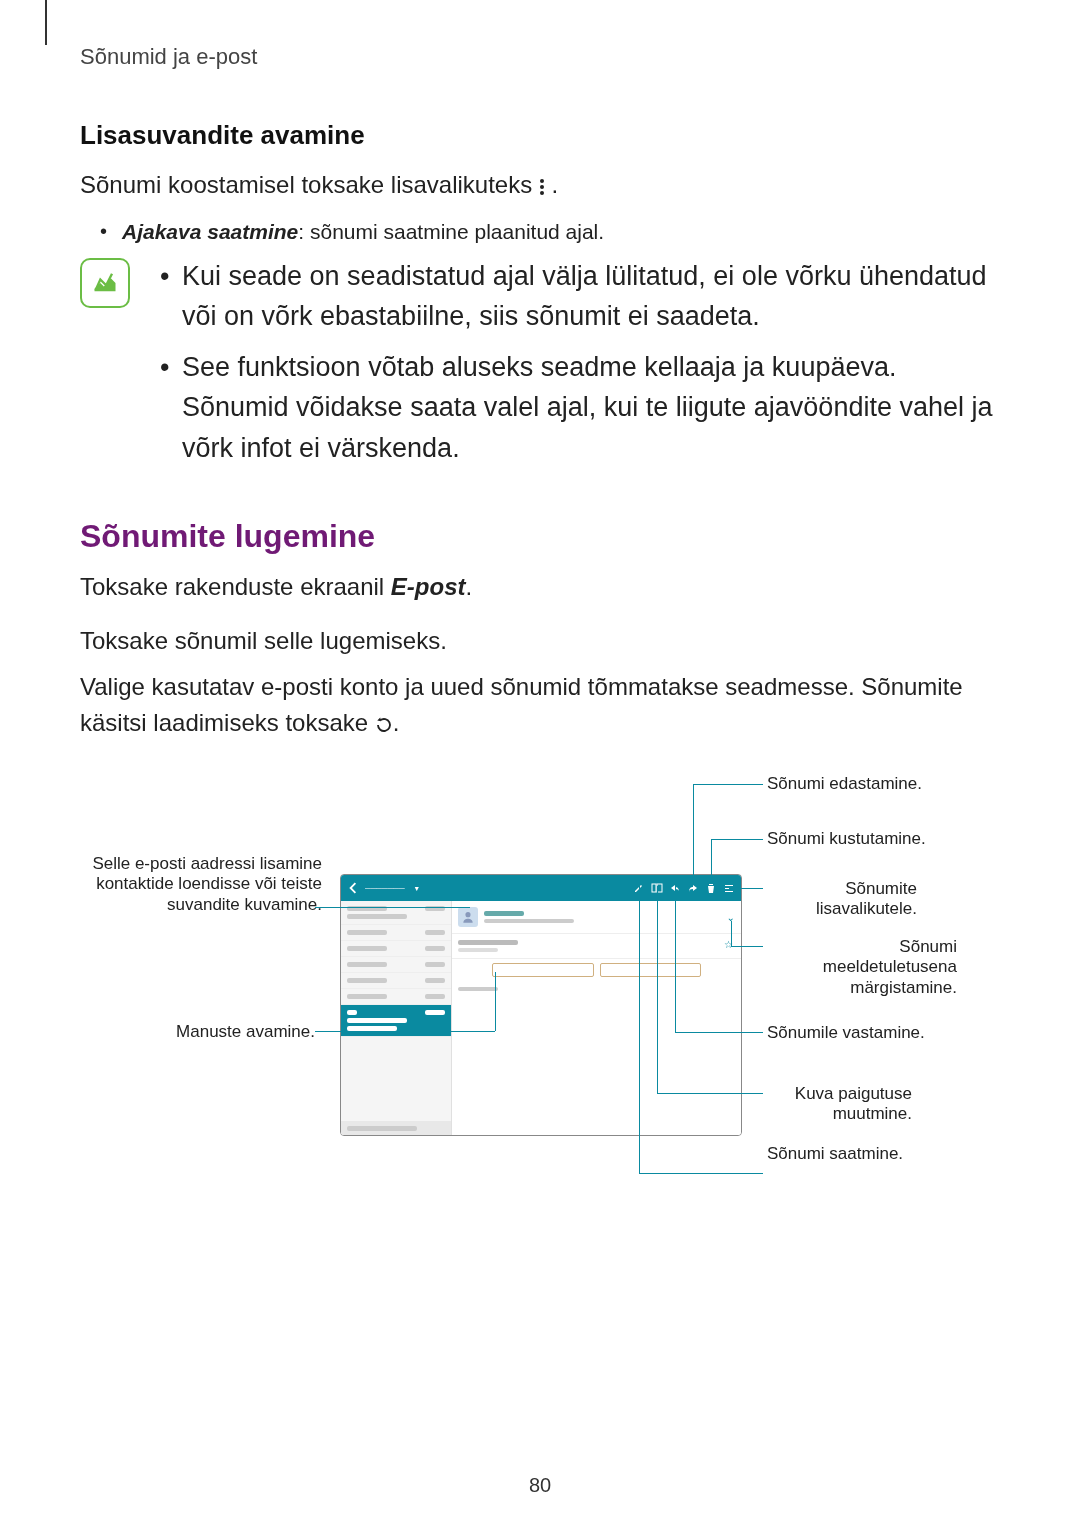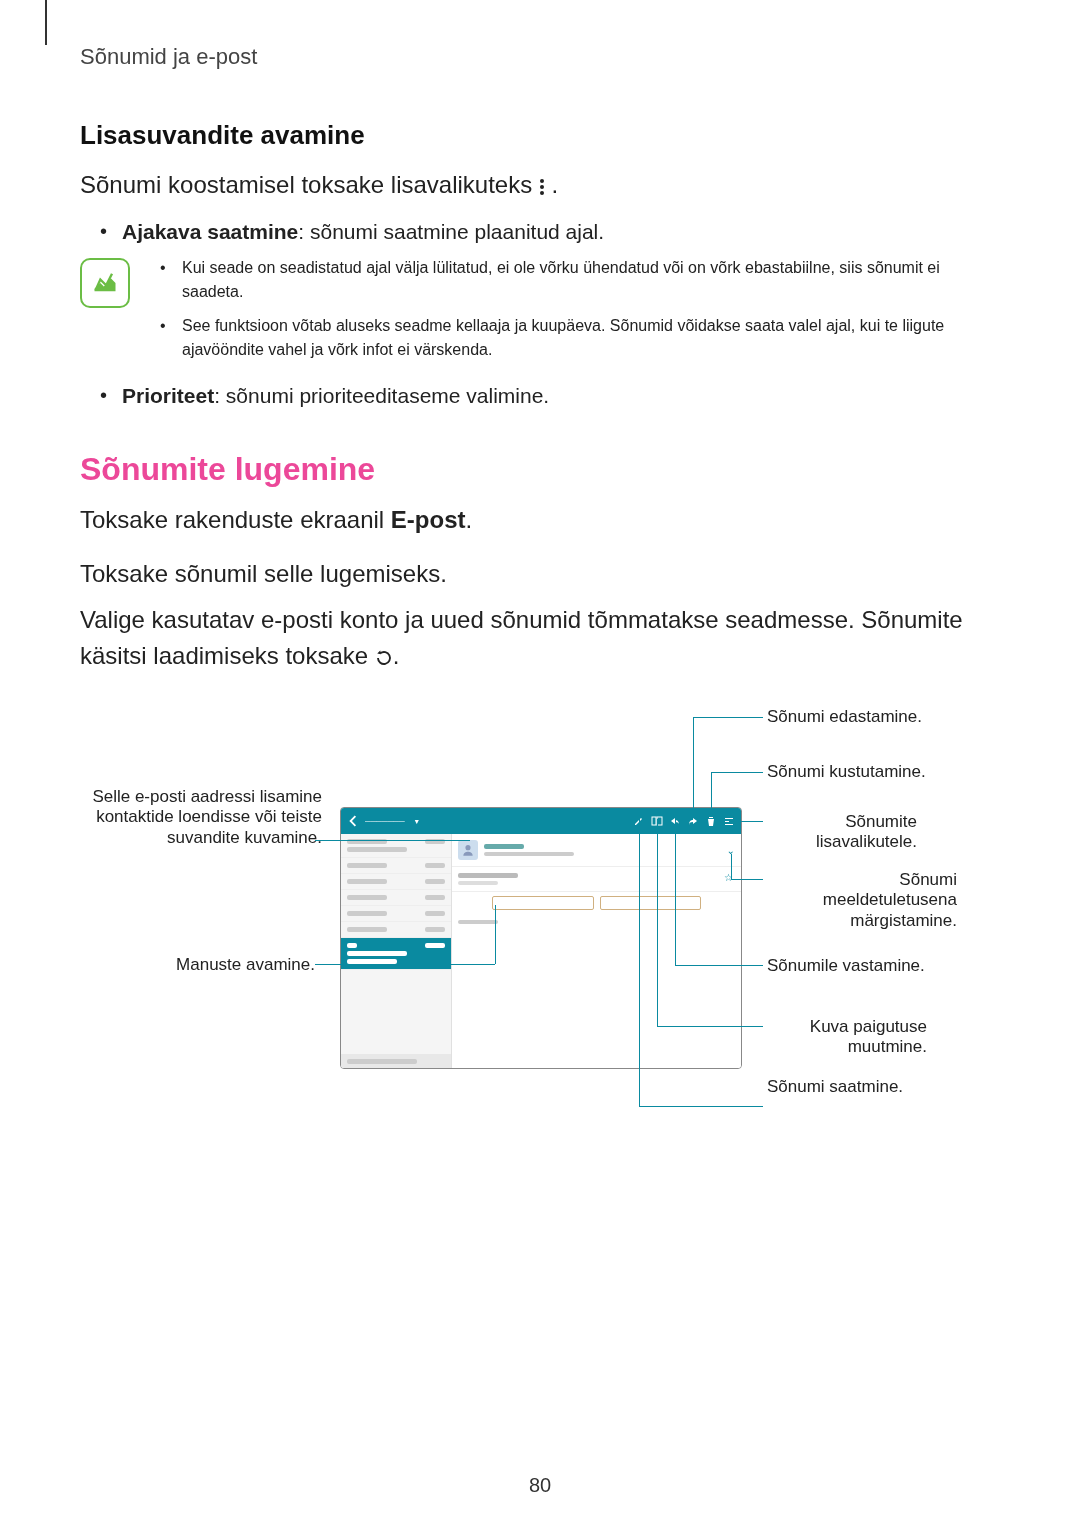--- a/index.html
+++ b/index.html
@@ -32,21 +32,21 @@
   }
   h3 {
     font-size: 26px;
     font-weight: bold;
     margin: 0 0 16px 0;
     color: #111;
   }
   h2.accent {
     font-size: 32px;
     font-weight: bold;
-    color: #ec4899;
+    color: #701a75;
     margin: 40px 0 14px 0;
   }
   p {
     font-size: 24px;
     line-height: 1.5;
     margin: 0 0 10px 0;
   }
   .bullets {
     margin: 8px 0 0 20px;
   }
@@ -58,21 +58,21 @@
     padding-left: 22px;
   }
   .bullets .item::before {
     content: "•";
     position: absolute;
     left: 0;
     top: 0;
     font-size: 20px;
     color: #222;
   }
-  .bold { font-weight: bold; }
+  .bold { font-weight: bold; font-style: italic; }
   .inline-icon {
     display: inline-block;
     vertical-align: -3px;
   }
   .note-row {
     display: flex;
     align-items: flex-start;
     margin: 8px 0 8px 0;
   }
   .note-icon {
@@ -86,21 +86,21 @@
     margin-right: 30px;
     margin-left: 0;
     flex-shrink: 0;
     margin-top: 2px;
   }
   .note-icon svg { width: 28px; height: 28px; }
   .note-list {
     flex: 1;
   }
   .note-list .item {
-    font-size: 16px;
+    font-size: 27px;
     line-height: 1.5;
     position: relative;
     padding-left: 22px;
     margin-bottom: 10px;
   }
   .note-list .item::before {
     content: "•";
     position: absolute;
     left: 0;
     top: 0;
@@ -261,23 +261,20 @@
           <path fill="none" stroke="#6bbd45" stroke-width="2" d="M4 18l4-9 5 5 5-10"></path>
         </svg>
     </div>
     <div class="note-list">
       <div class="item">Kui seade on seadistatud ajal välja lülitatud, ei ole võrku ühendatud või on võrk ebastabiilne, siis sõnumit ei saadeta.</div>
       <div class="item">See funktsioon võtab aluseks seadme kellaaja ja kuupäeva. Sõnumid võidakse saata valel ajal, kui te liigute ajavööndite vahel ja võrk infot ei värskenda.</div>
     </div>
   </div>
 
   <div class="bullets">
-    <div class="item">
-      <span class="bold">Prioriteet</span><span>: sõnumi prioriteeditaseme valimine.</span>
-    </div>
   </div>
 
   <h2 class="accent">Sõnumite lugemine</h2>
 
   <p>
     <span>Toksake rakenduste ekraanil </span><span class="bold">E-post</span><span>.</span>
   </p>
   <p style="margin-top:18px">Toksake sõnumil selle lugemiseks.</p>
   <p>
     <span>Valige kasutatav e-posti konto ja uued sõnumid tõmmatakse seadmesse. Sõnumite käsitsi laadimiseks toksake </span>
@@ -427,21 +424,21 @@
     <div class="lead h" style="left:649px; top:114px; width:34px"></div>
 
     <div class="callout right" style="left:687px; top:163px; width:190px">Sõnumi meeldetuletusena märgistamine.</div>
     <div class="lead h" style="left:651px; top:172px; width:32px"></div>
     <div class="lead v" style="left:651px; top:147px; height:25px"></div>
 
     <div class="callout right" style="left:687px; top:249px">Sõnumile vastamine.</div>
     <div class="lead h" style="left:595px; top:258px; width:88px"></div>
     <div class="lead v" style="left:595px; top:112px; height:146px"></div>
 
-    <div class="callout right" style="left:687px; top:310px; width:160px">Kuva paigutuse muutmine.</div>
+    <div class="callout right" style="left:672px; top:310px; width:160px">Kuva paigutuse muutmine.</div>
     <div class="lead h" style="left:577px; top:319px; width:106px"></div>
     <div class="lead v" style="left:577px; top:112px; height:207px"></div>
 
     <div class="callout right" style="left:687px; top:370px">Sõnumi saatmine.</div>
     <div class="lead h" style="left:559px; top:399px; width:124px"></div>
     <div class="lead v" style="left:559px; top:112px; height:287px"></div>
 
   </div>
 </div>
 

